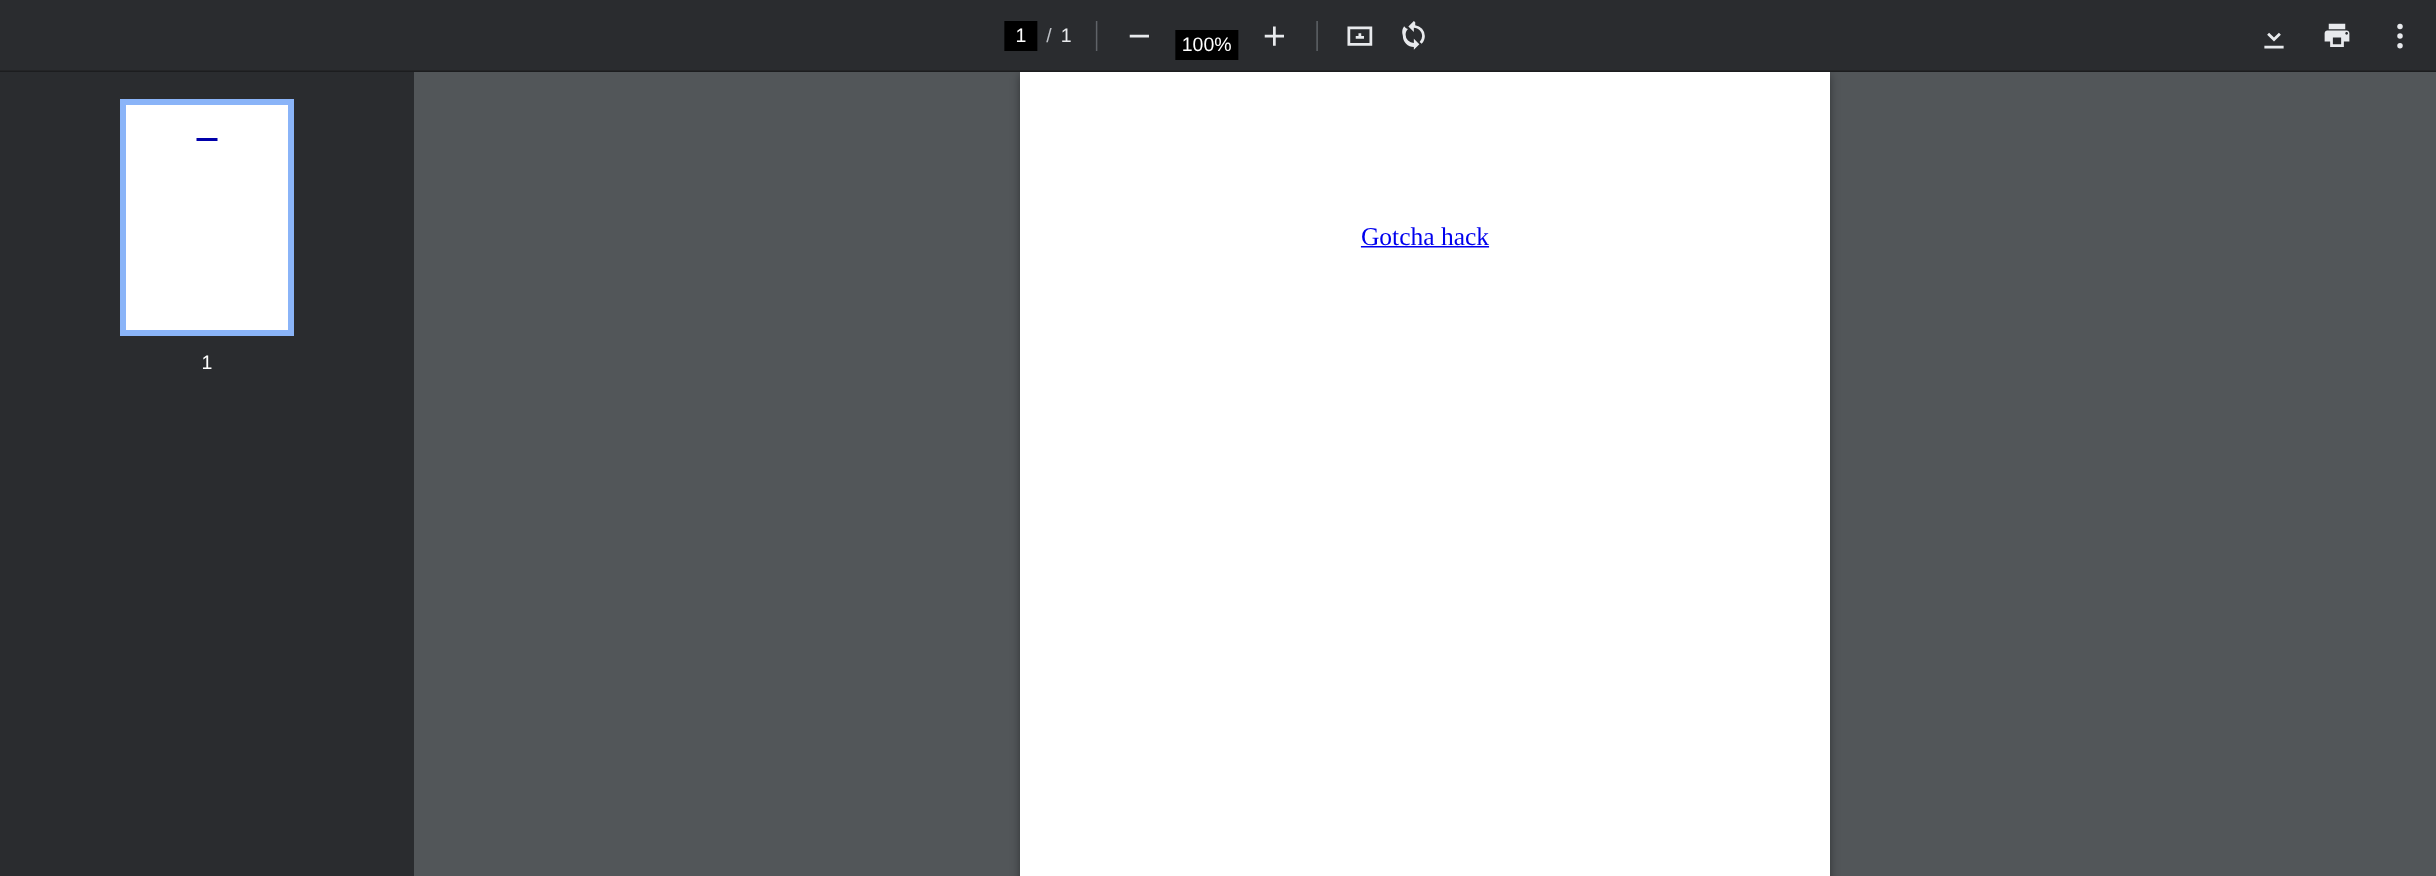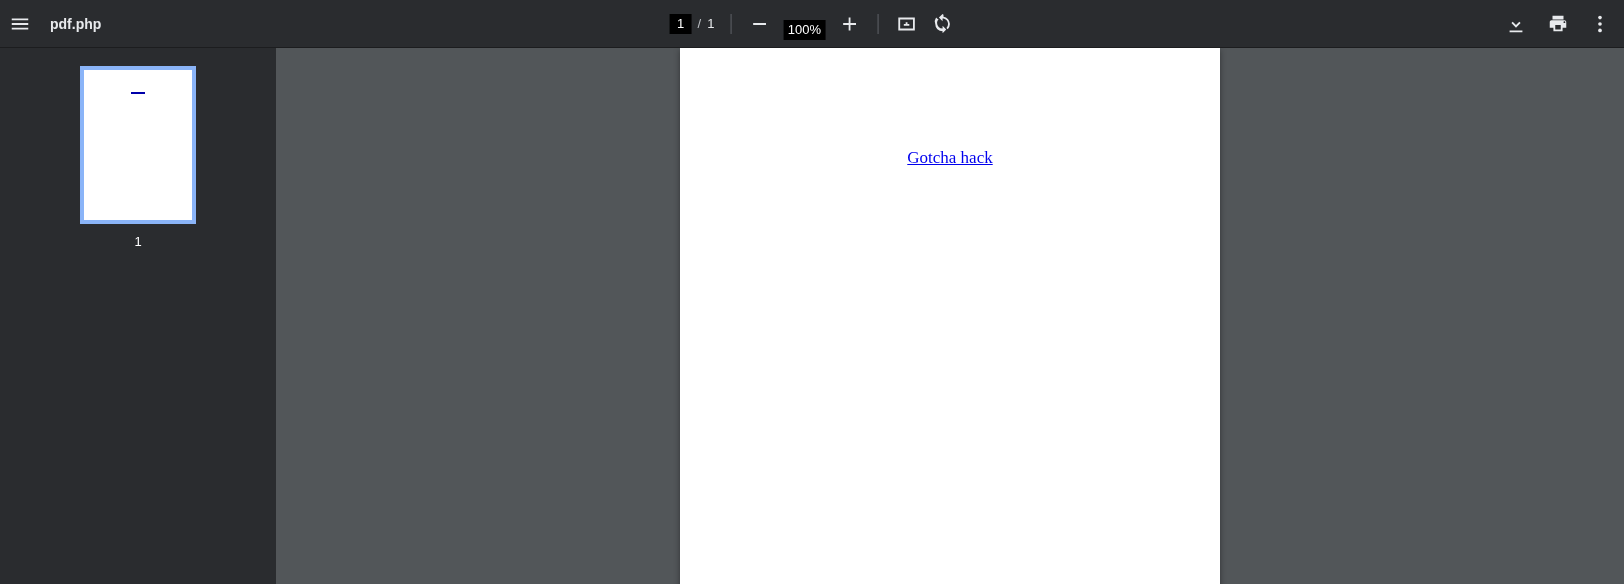--- a/index.html
+++ b/index.html
@@ -131,28 +131,20 @@
       text-decoration: underline;
       font-family: "Times New Roman", Times, serif;
       font-size: 17px;
     }
   </style>
 </head>
 <body>
 
 <div class="toolbar">
 
-  <div class="tb-left">
-    <div class="icon-btn">
-      <svg viewBox="0 0 24 24">
-          <path d="M3 6h18v2H3V6zm0 5h18v2H3v-2zm0 5h18v2H3v-2z"></path>
-        </svg>
-    </div>
-    <div class="filename">pdf.php</div>
-  </div>
 
   <div class="tb-center">
     <div class="page-box">
       <input class="page-input" value="1" style="">
       <span class="slash">/</span>
       <span class="total-pages">1</span>
     </div>
     <div class="vsep"></div>
     <div class="icon-btn">
       <svg viewBox="0 0 24 24">

